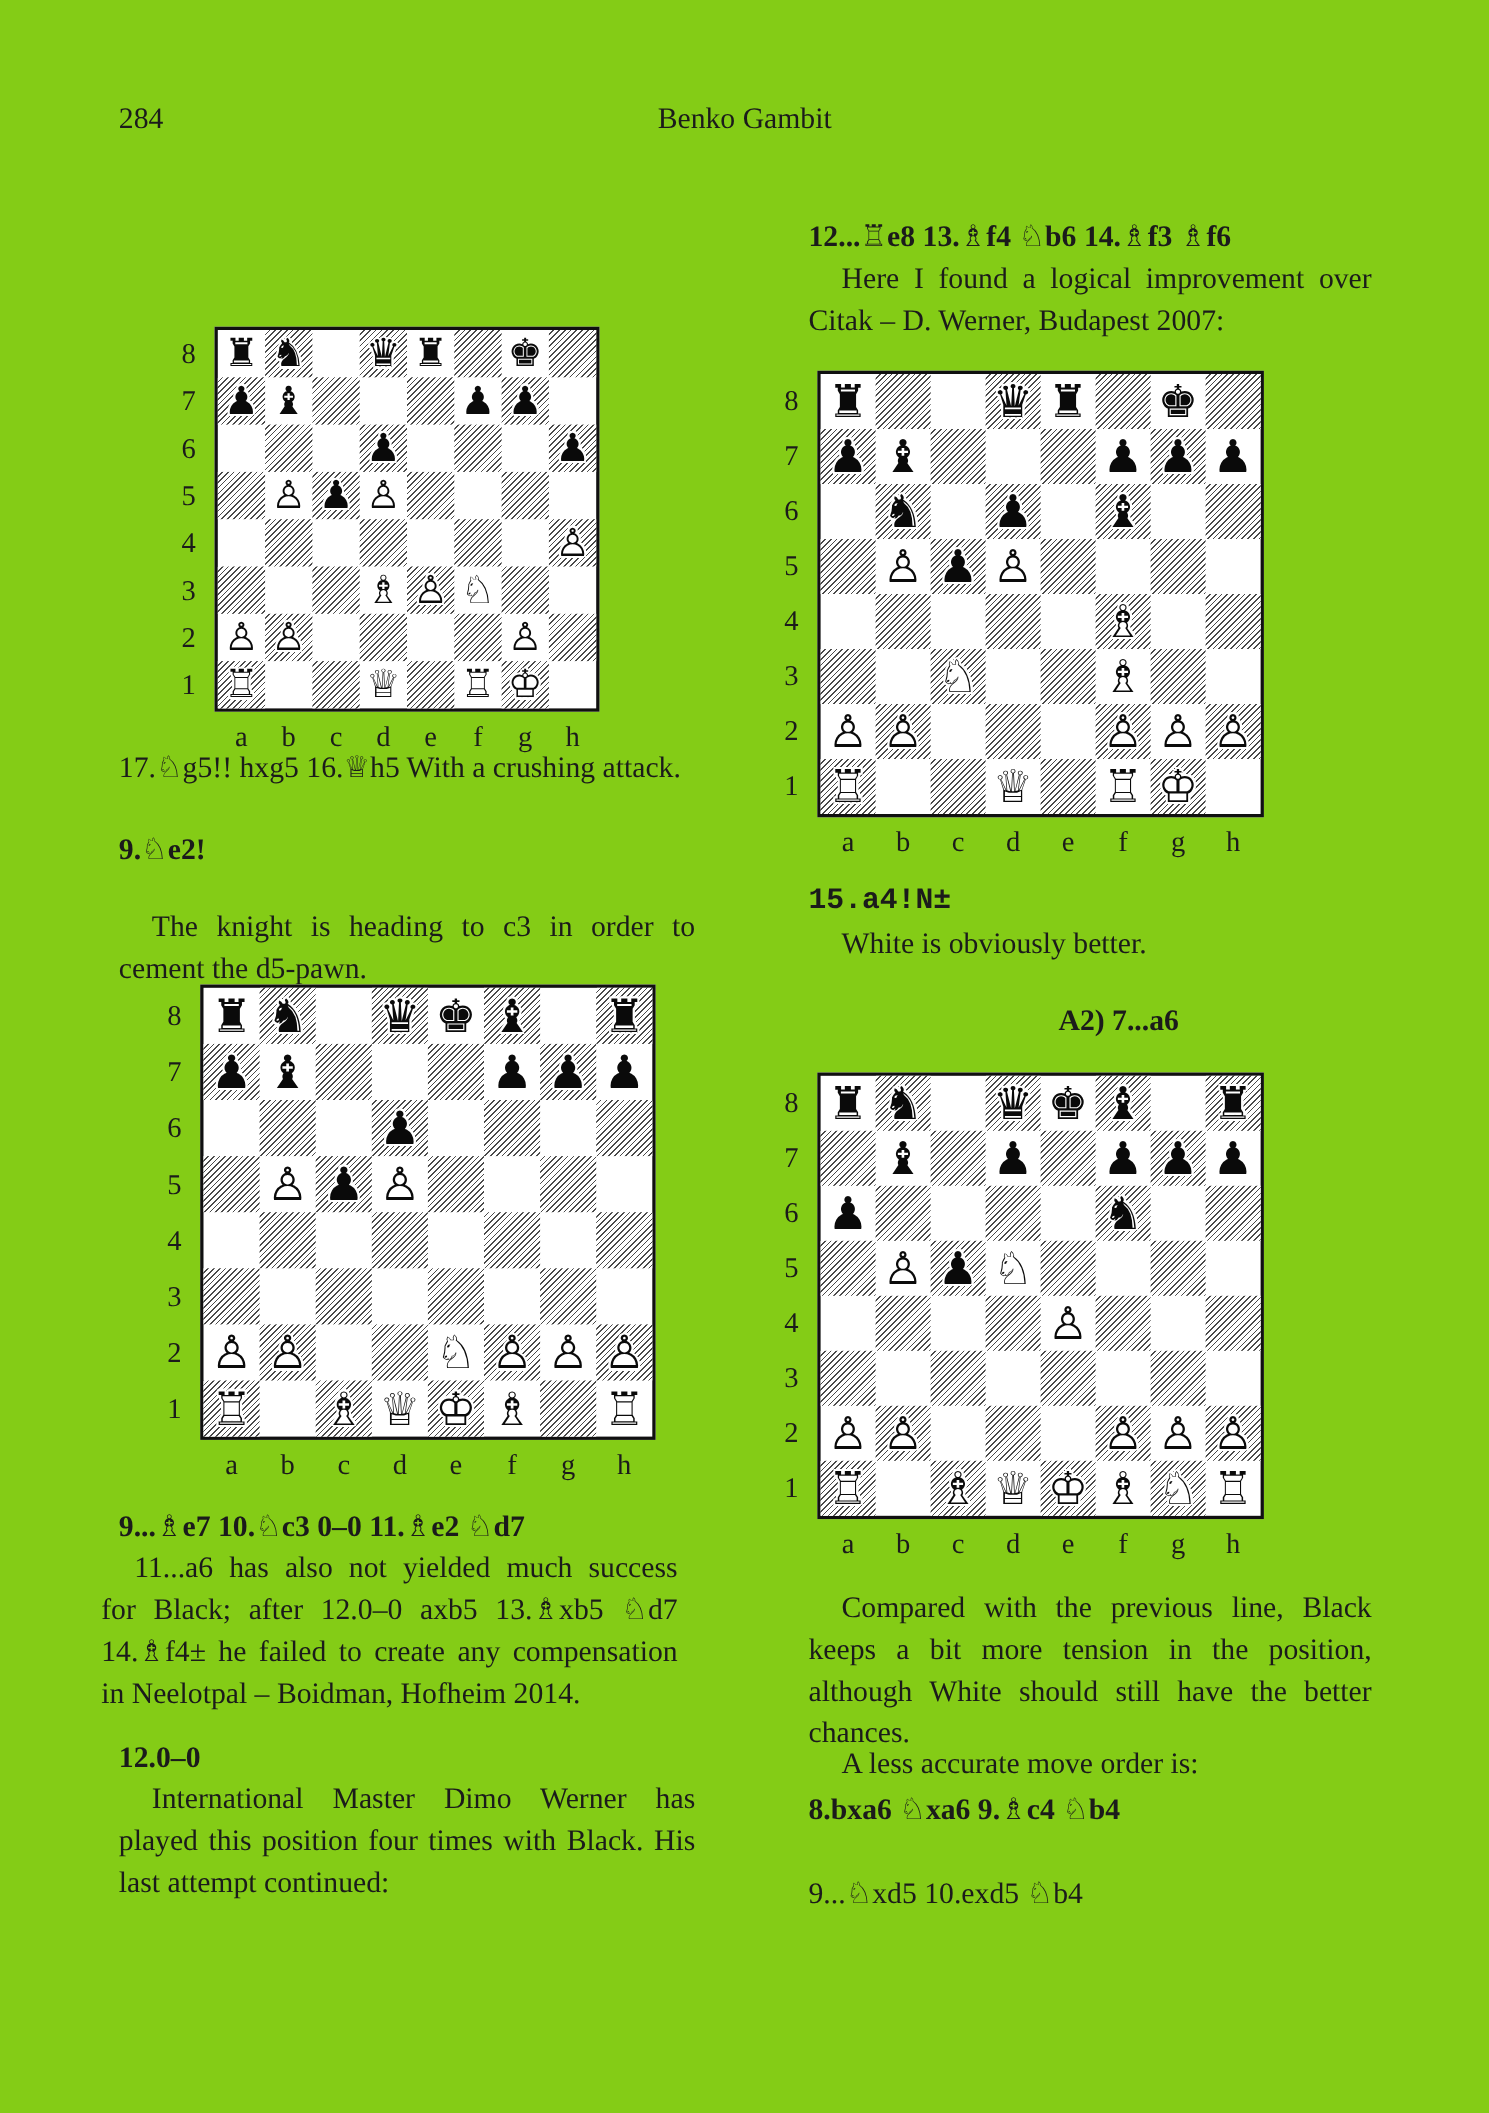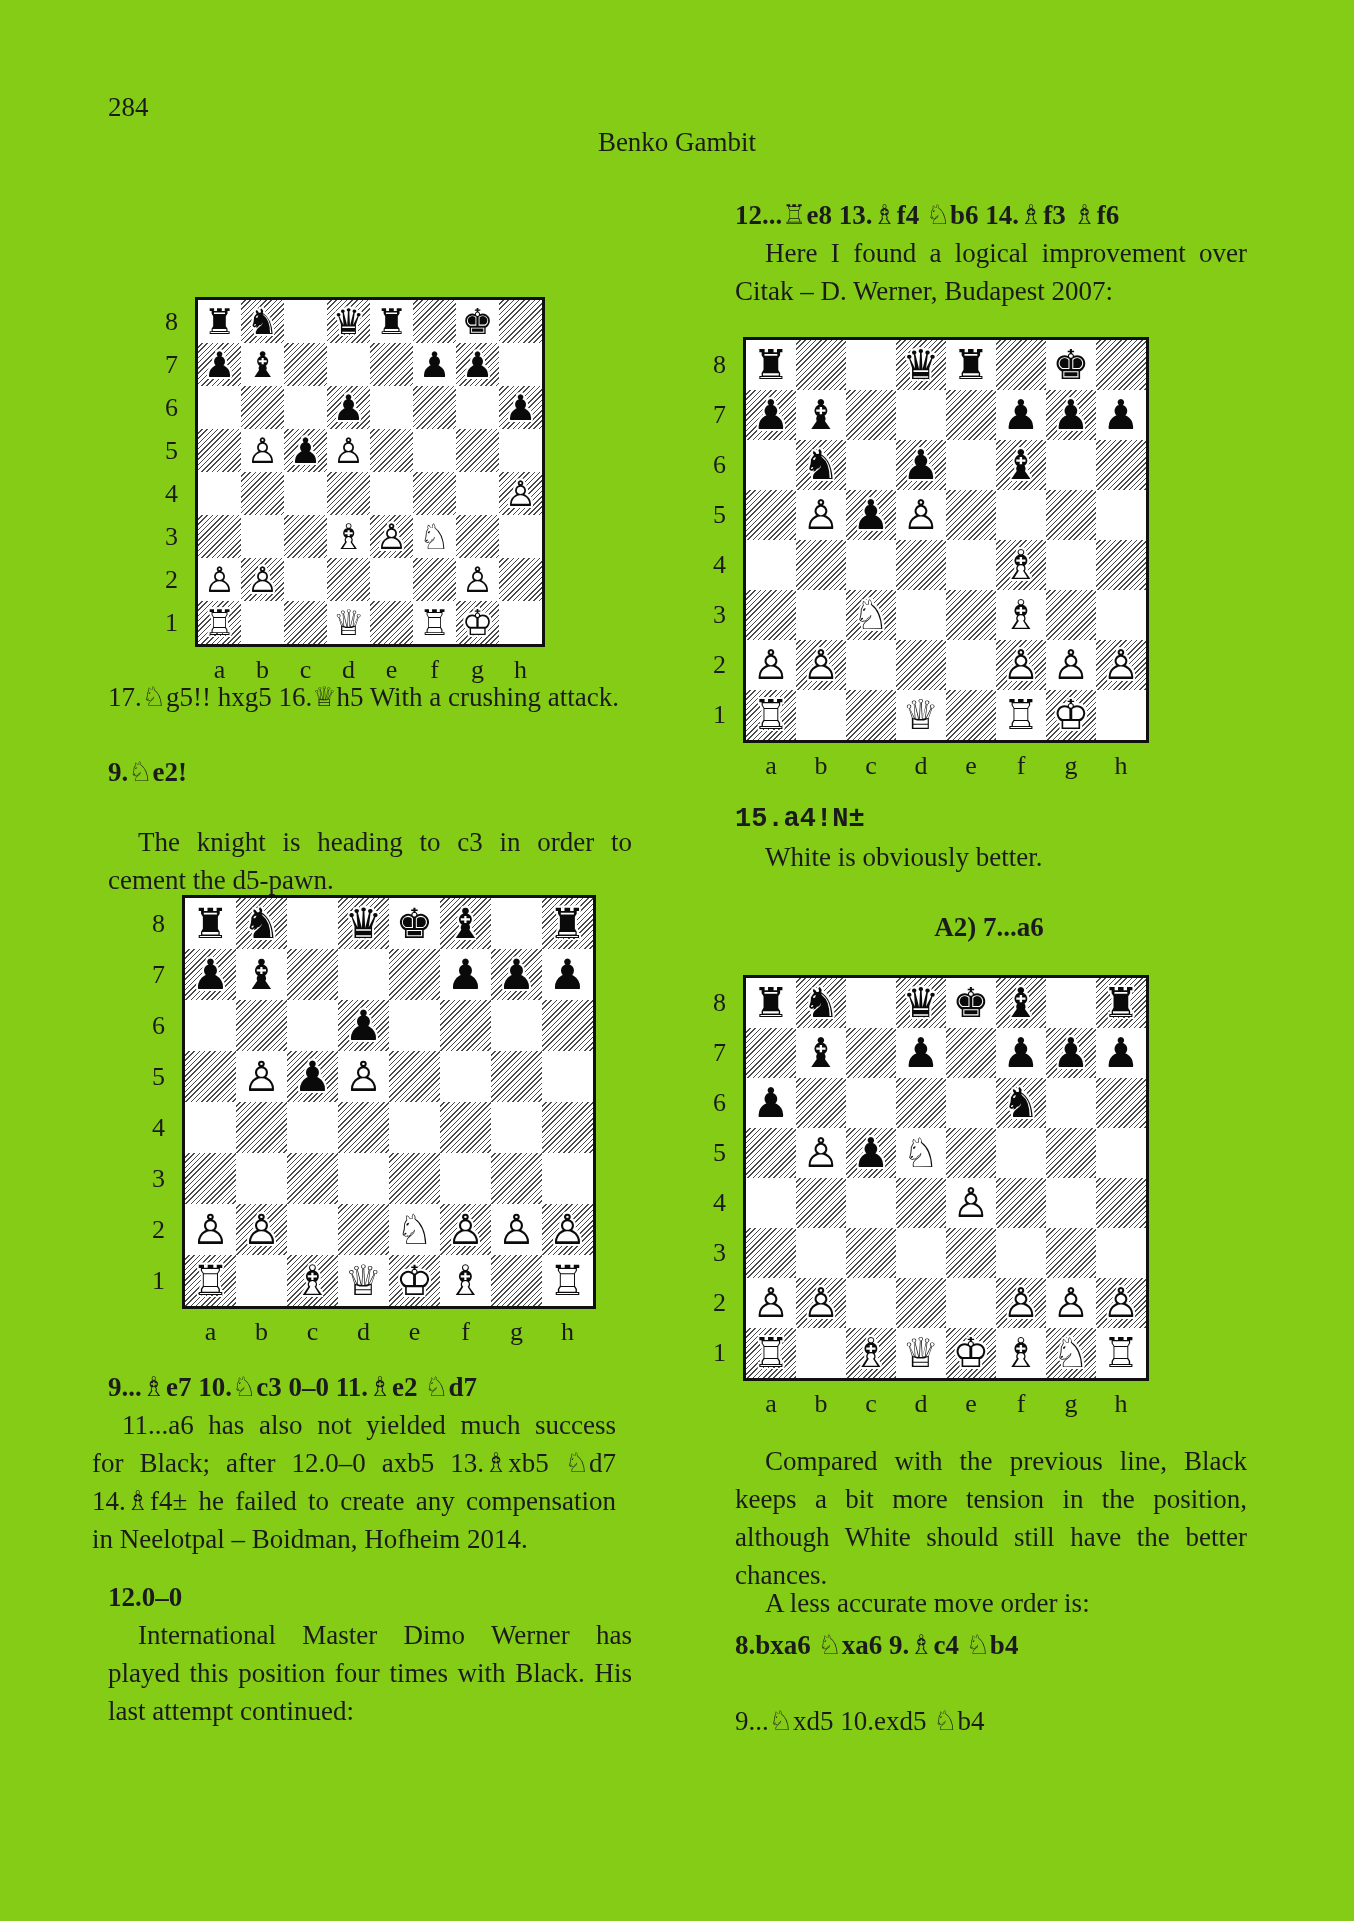--- a/index.html
+++ b/index.html
@@ -43,21 +43,21 @@
   .pc .fg{position:relative;color:#0a0a0a;}
   .files{display:flex;padding-left:3px;margin-top:8px;font-size:26px;color:#1b1b1b;}
   .files span{width:var(--sq);text-align:center;}
 </style>
 </head>
 <body>
 
 <div id="page">
 
   <div class="abs txt" style="left:108px;top:88px;">284</div>
-  <div class="abs txt center" style="left:0;right:0;top:88px;margin-top:35px;">Benko Gambit</div>
+  <div class="abs txt center" style="left:0;right:0;top:88px;">Benko Gambit</div>
 
 
   <div class="abs diagram" style="left:165px;top:297px;--sq:43px;">
       <div class="dwrap">
         <div class="ranks">
           <span>8</span>
           <span>7</span>
           <span>6</span>
           <span>5</span>
           <span>4</span>
@@ -761,21 +761,21 @@
         </div>
       </div>
     </div>
 
   <div class="abs txt mv" style="left:735px;top:800px;width:512px;font-family:Liberation Mono, monospace;">15.a4!N±</div>
 
   <div class="abs txt" style="left:735px;top:838px;width:512px;">
       <div class="tline ind">White is obviously better.</div>
     </div>
 
-  <div class="abs txt mv center" style="left:733px;top:908px;width:512px;">A2) 7...a6</div>
+  <div class="abs txt mv center" style="left:761px;top:908px;width:512px;">A2) 7...a6</div>
 
   <div class="abs diagram" style="left:713px;top:975px;--sq:50px;">
       <div class="dwrap">
         <div class="ranks">
           <span>8</span>
           <span>7</span>
           <span>6</span>
           <span>5</span>
           <span>4</span>
           <span>3</span>

